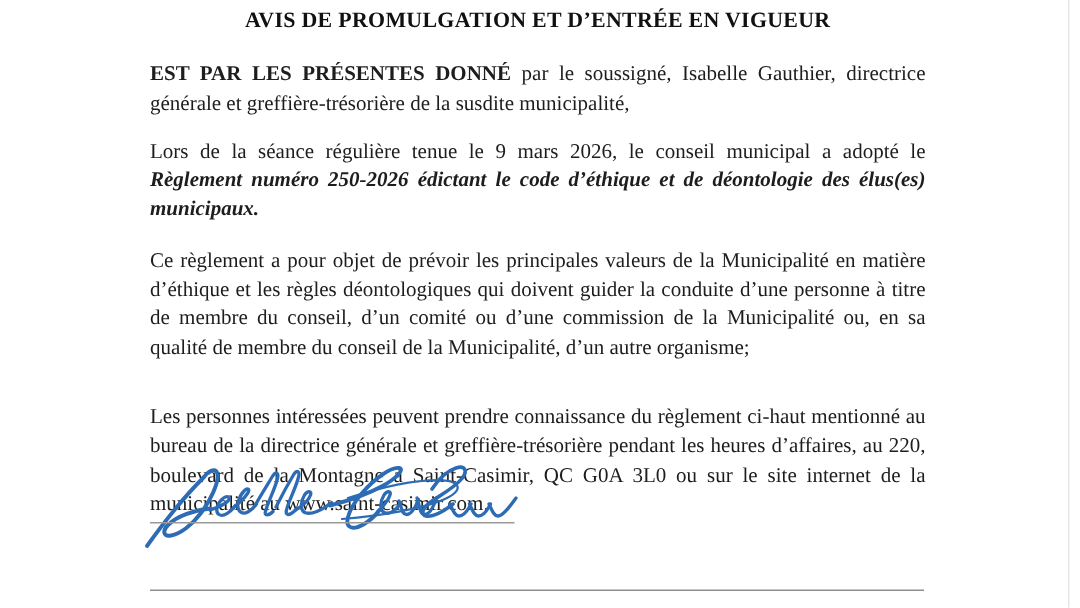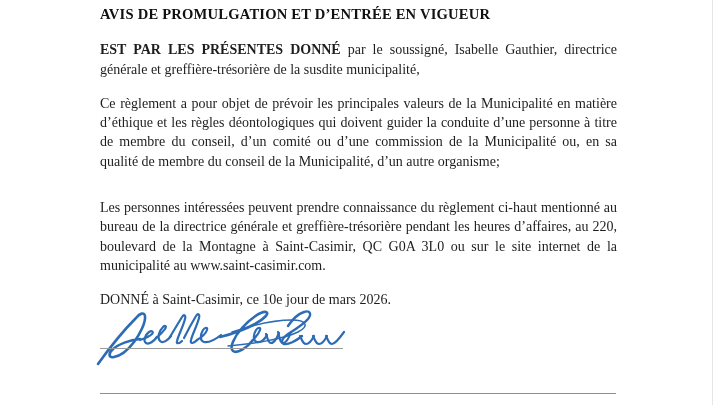--- a/index.html
+++ b/index.html
@@ -30,20 +30,21 @@
   #content {
     position: absolute;
     left: 100px;
     top: 0;
     width: 517px;
   }
 
   .doc-title {
     font-size: 14.6px;
     font-weight: bold;
+    text-align: center;
     letter-spacing: 0.2px;
     margin: 5px 0 0 0;
     line-height: 1.25;
     color: #111111;
   }
 
   .para {
     font-size: 14px;
     line-height: 1.38;
     text-align: justify;
@@ -116,26 +117,28 @@
 
   <div id="content">
 
     <h1 class="doc-title">AVIS DE PROMULGATION ET D’ENTRÉE EN VIGUEUR</h1>
 
     <p class="para p-donne">
       <span class="b">EST PAR LES PRÉSENTES DONNÉ</span><span> par le soussigné, Isabelle Gauthier, directrice générale et greffière-trésorière de la susdite municipalité,</span>
     </p>
 
 
+    <p class="para p-lors">
+      <span>Lors de la séance régulière tenue le 9 mars 2026, le conseil municipal a adopté le </span><span class="bi">Règlement numéro 250-2026 édictant le code d’éthique et de déontologie des élus(es) municipaux.</span>
+    </p>
 
     <p class="para p-objet">Ce règlement a pour objet de prévoir les principales valeurs de la Municipalité en matière d’éthique et les règles déontologiques qui doivent guider la conduite d’une personne à titre de membre du conseil, d’un comité ou d’une commission de la Municipalité ou, en sa qualité de membre du conseil de la Municipalité, d’un autre organisme;</p>
 
     <p class="para p-acces">Les personnes intéressées peuvent prendre connaissance du règlement ci-haut mentionné au bureau de la directrice générale et greffière-trésorière pendant les heures d’affaires, au 220, boulevard de la Montagne à Saint-Casimir, QC G0A 3L0 ou sur le site internet de la municipalité au www.saint-casimir.com.</p>
 
-    <p class="para p-donne2">DONNÉ à Saint-Casimir, ce 10e jour de mars 2026.</p>
 
   </div>
 
   <div id="sig-block">
 
     <svg id="sig-svg" viewBox="0 0 270 56">
       <g fill="none" stroke="#2d6cb5" stroke-linecap="round" stroke-linejoin="round">
         <path d="M6 54 C 16 40, 30 22, 44 8 C 48 3, 52 2, 53 6 C 54 12, 48 24, 42 32 C 36 40, 28 46, 22 47 C 17 48, 16 44, 20 40 C 26 34, 38 30, 48 29" stroke-width="2.6"></path>
         <path d="M48 30 C 54 28, 58 26, 60 24 C 62 22, 60 20, 57 22 C 53 25, 51 31, 54 33 C 57 35, 62 31, 65 27" stroke-width="2.2"></path>
         <path d="M64 28 C 68 25, 71 22, 73 19 C 75 16, 73 15, 71 17 C 67 21, 65 28, 68 31 C 71 34, 76 30, 79 26" stroke-width="2.2"></path>

